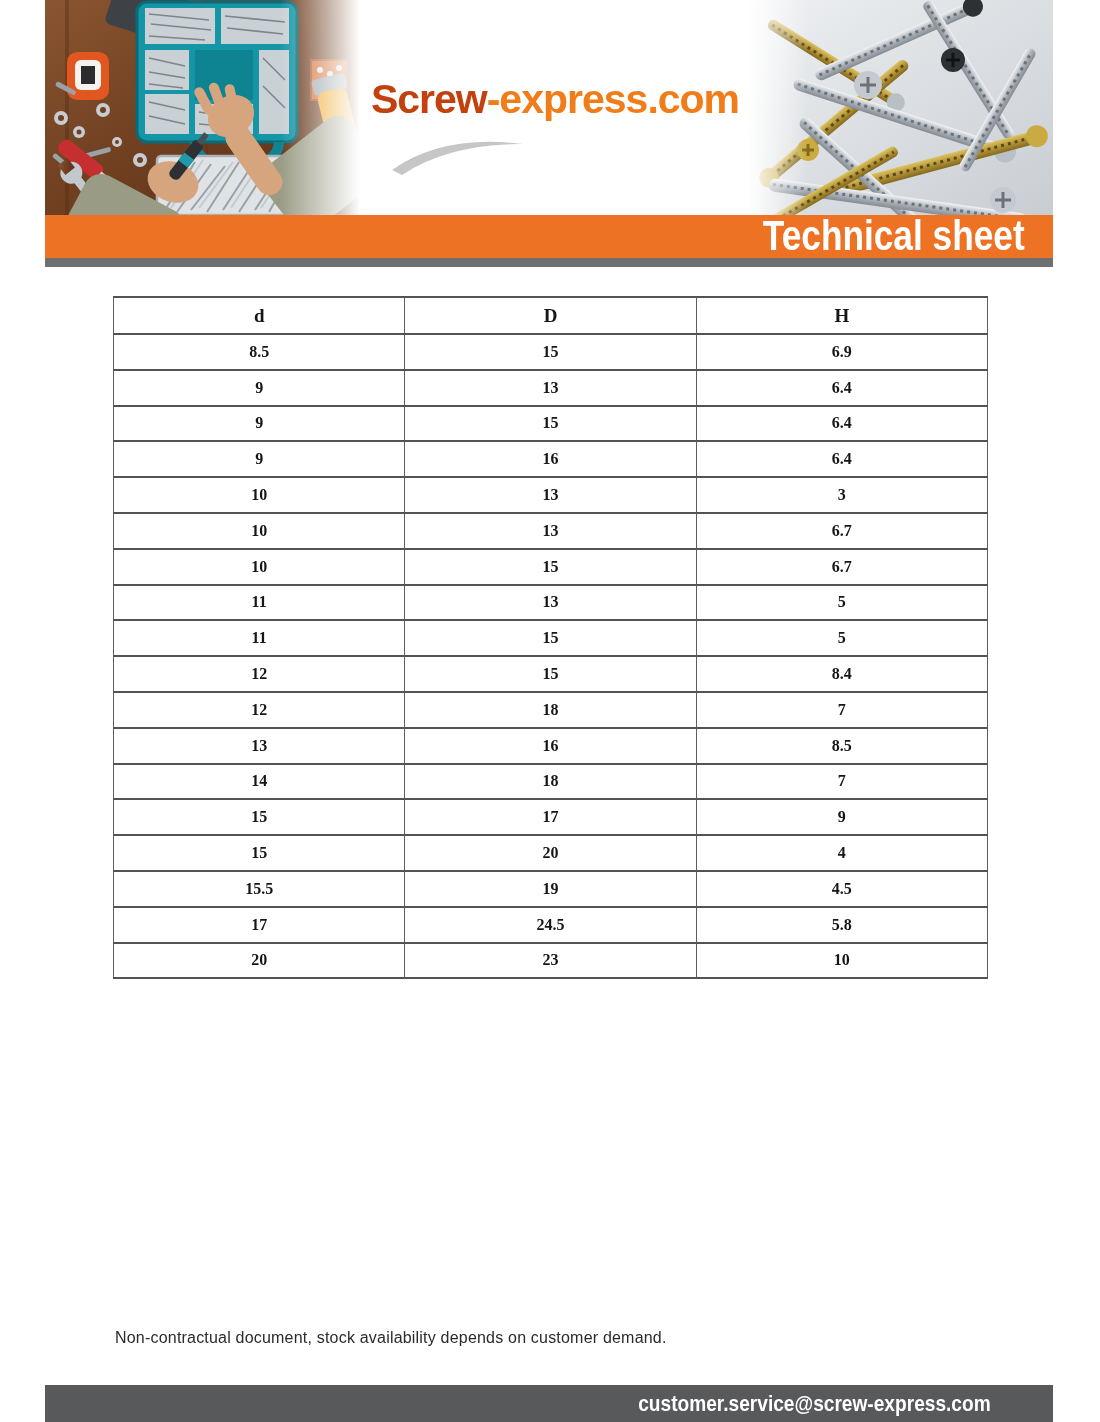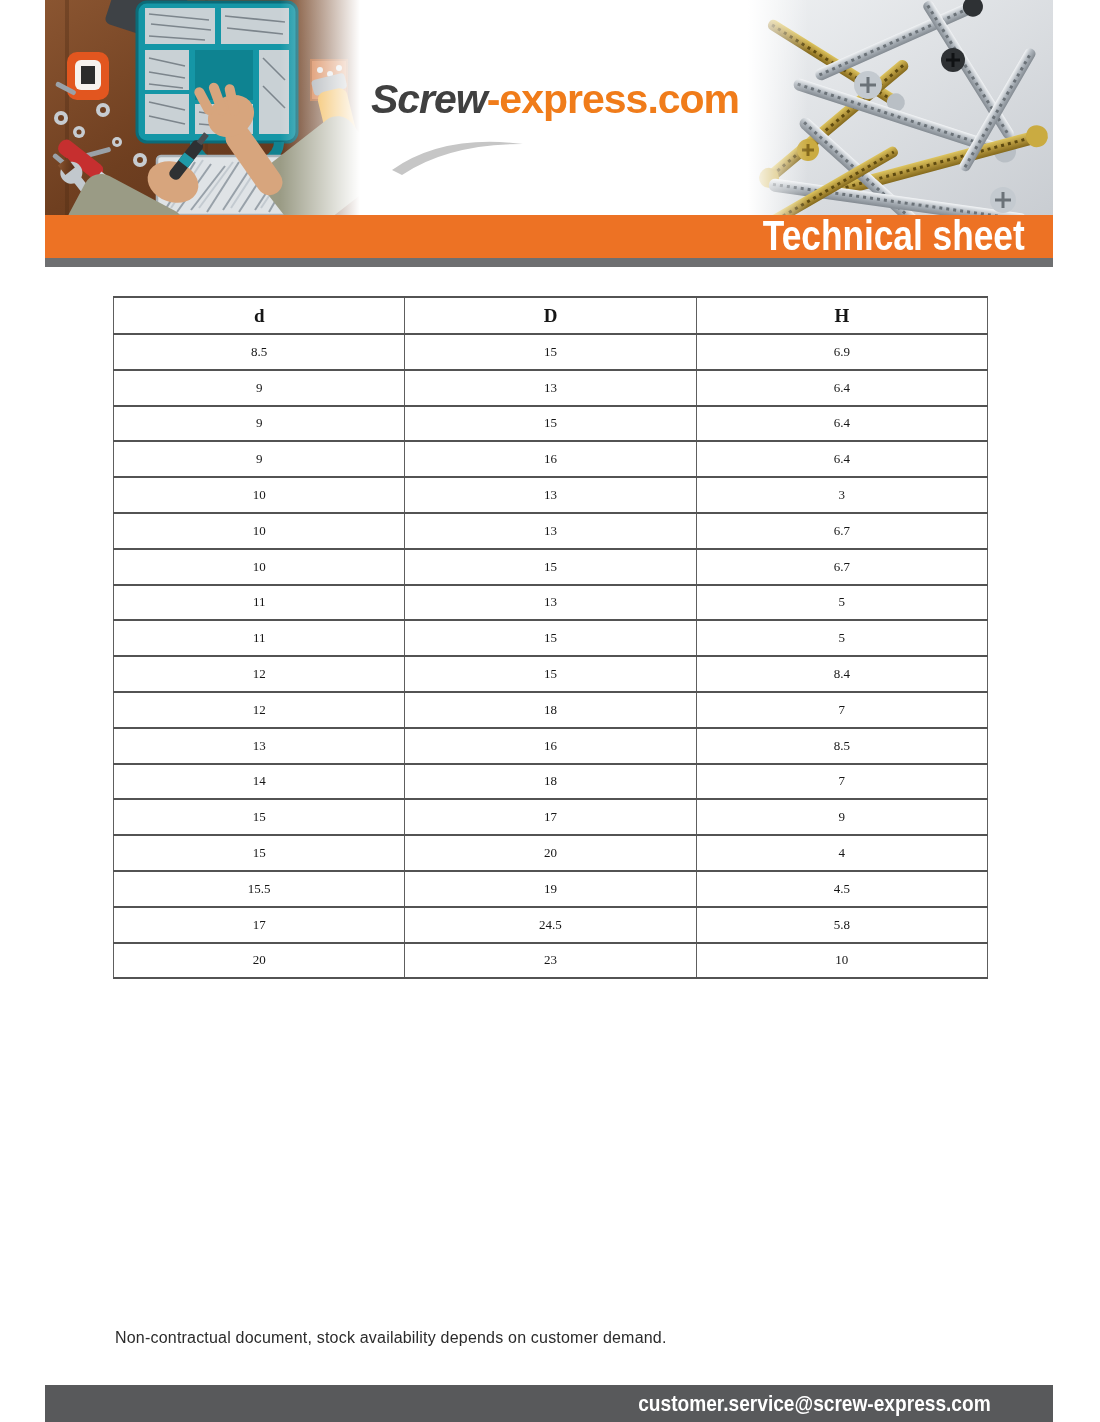--- a/index.html
+++ b/index.html
@@ -7,41 +7,41 @@
        font-family:"Liberation Sans",sans-serif;}
   .abs{position:absolute;}
 
   
   #left-photo{left:45px;top:0;width:315px;height:215px;}
   #right-photo{left:748px;top:0;width:305px;height:215px;}
   #left-photo svg,#right-photo svg{width:100%;height:100%;display:block;}
 
   #logo{left:370px;top:76px;width:370px;height:110px;text-align:center;}
   #logo .logo-line{font-size:41px;font-weight:bold;letter-spacing:-1px;line-height:46px;}
-  #logo .logo-gray{color:#404040;font-style:italic;}
+  #logo .logo-gray{color:#c2410c;}
   #logo .logo-orange{color:#f07c1a;}
   #logo-swoosh{left:18px;top:56px;width:150px;height:44px;}
 
   
   #banner{left:45px;top:215px;width:1008px;height:43px;background:#ED7224;
           text-align:right;}
   #banner .banner-text{display:inline-block;color:#ffffff;font-weight:bold;
           font-size:43px;line-height:41px;letter-spacing:0px;
           transform:scaleX(0.82);transform-origin:center;}
   #gray-strip{left:45px;top:258px;width:1008px;height:9px;background:#6e6f71;}
 
   
   #table-wrap{left:113px;top:296px;width:875px;}
   table{width:100%;border-collapse:collapse;table-layout:fixed;
         font-family:"Liberation Serif",serif;color:#161616;}
   th,td{border-top:2.5px solid #535353;border-bottom:2.5px solid #535353;
         border-left:1.4px solid #5e5e5e;border-right:1.4px solid #5e5e5e;
         text-align:center;background:#ffffff;}
   th{height:33px;font-size:19px;font-weight:bold;}
-  td{height:31.8px;font-size:13px;font-weight:normal;}
+  td{height:31.8px;font-size:16px;font-weight:bold;}
 
   
   #footnote{left:115px;top:1329px;font-size:16px;color:#2b2b2b;letter-spacing:0.2px;}
   #footer-bar{left:45px;top:1385px;width:1008px;height:37px;background:#58595B;
               text-align:right;}
   #footer-bar .email{display:inline-block;margin-right:62px;color:#ffffff;
               font-weight:bold;font-size:22.5px;line-height:37px;letter-spacing:0px;
               transform:scaleX(0.85);transform-origin:right center;}
 </style>
 </head>

